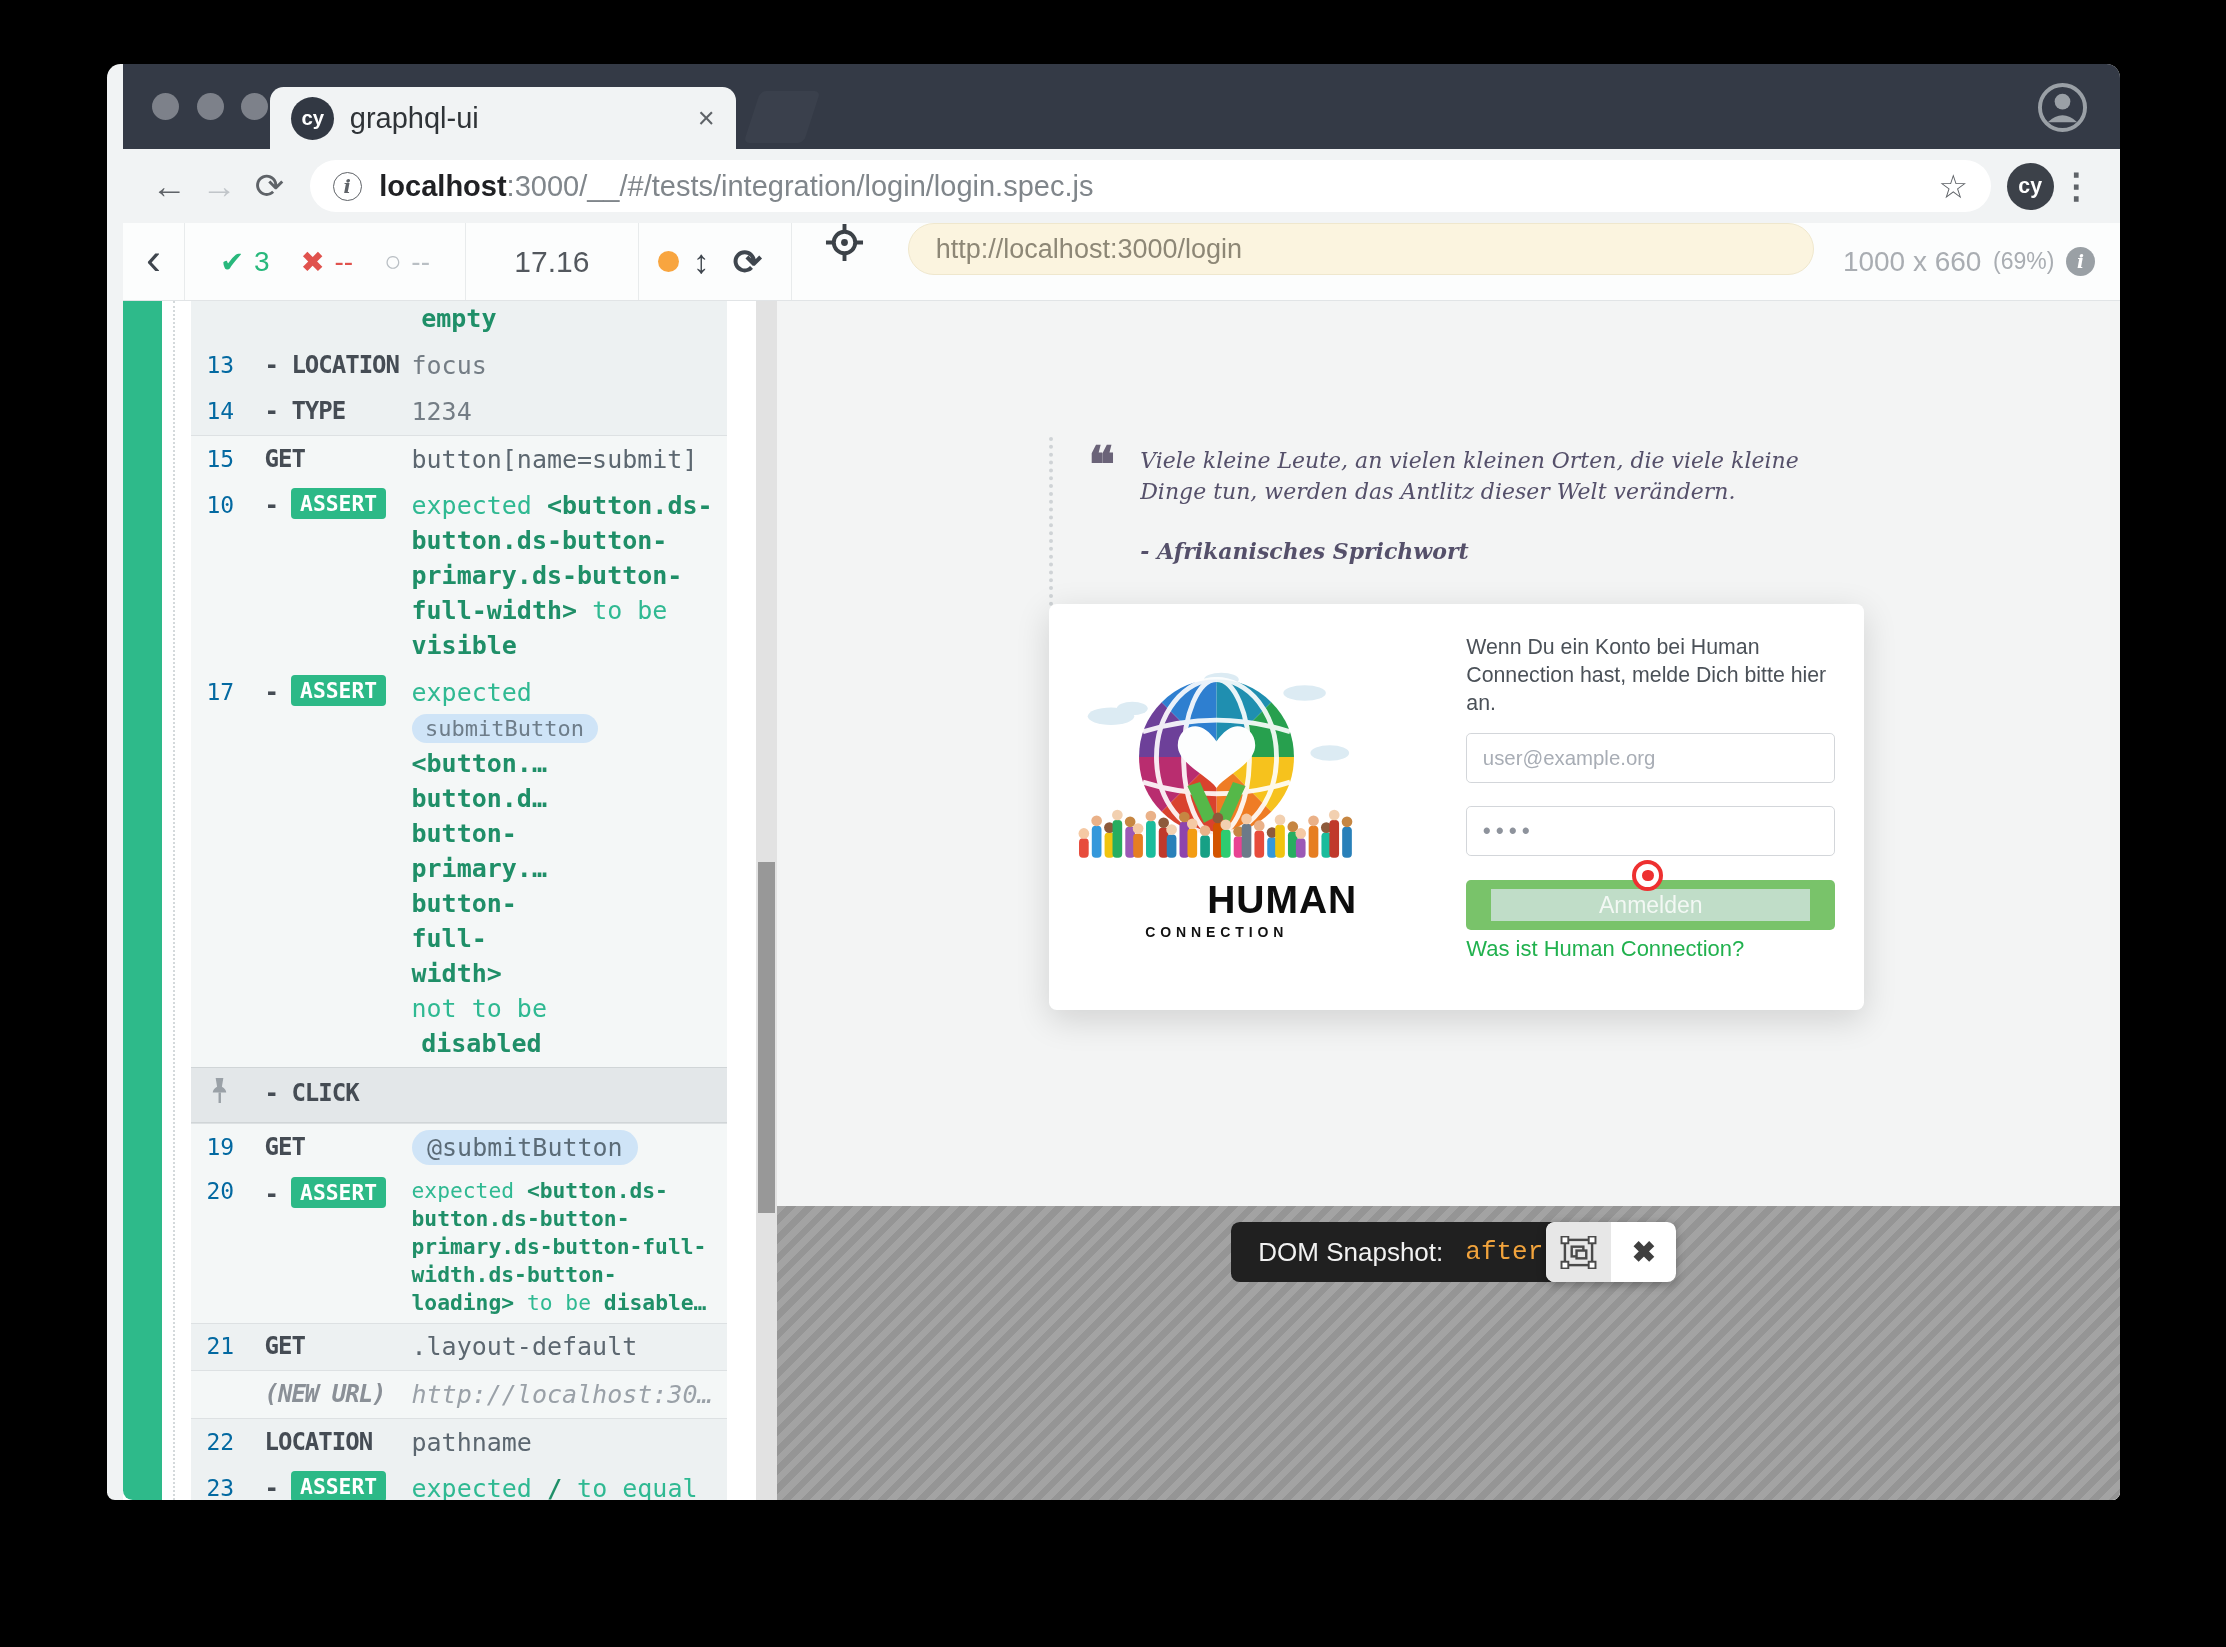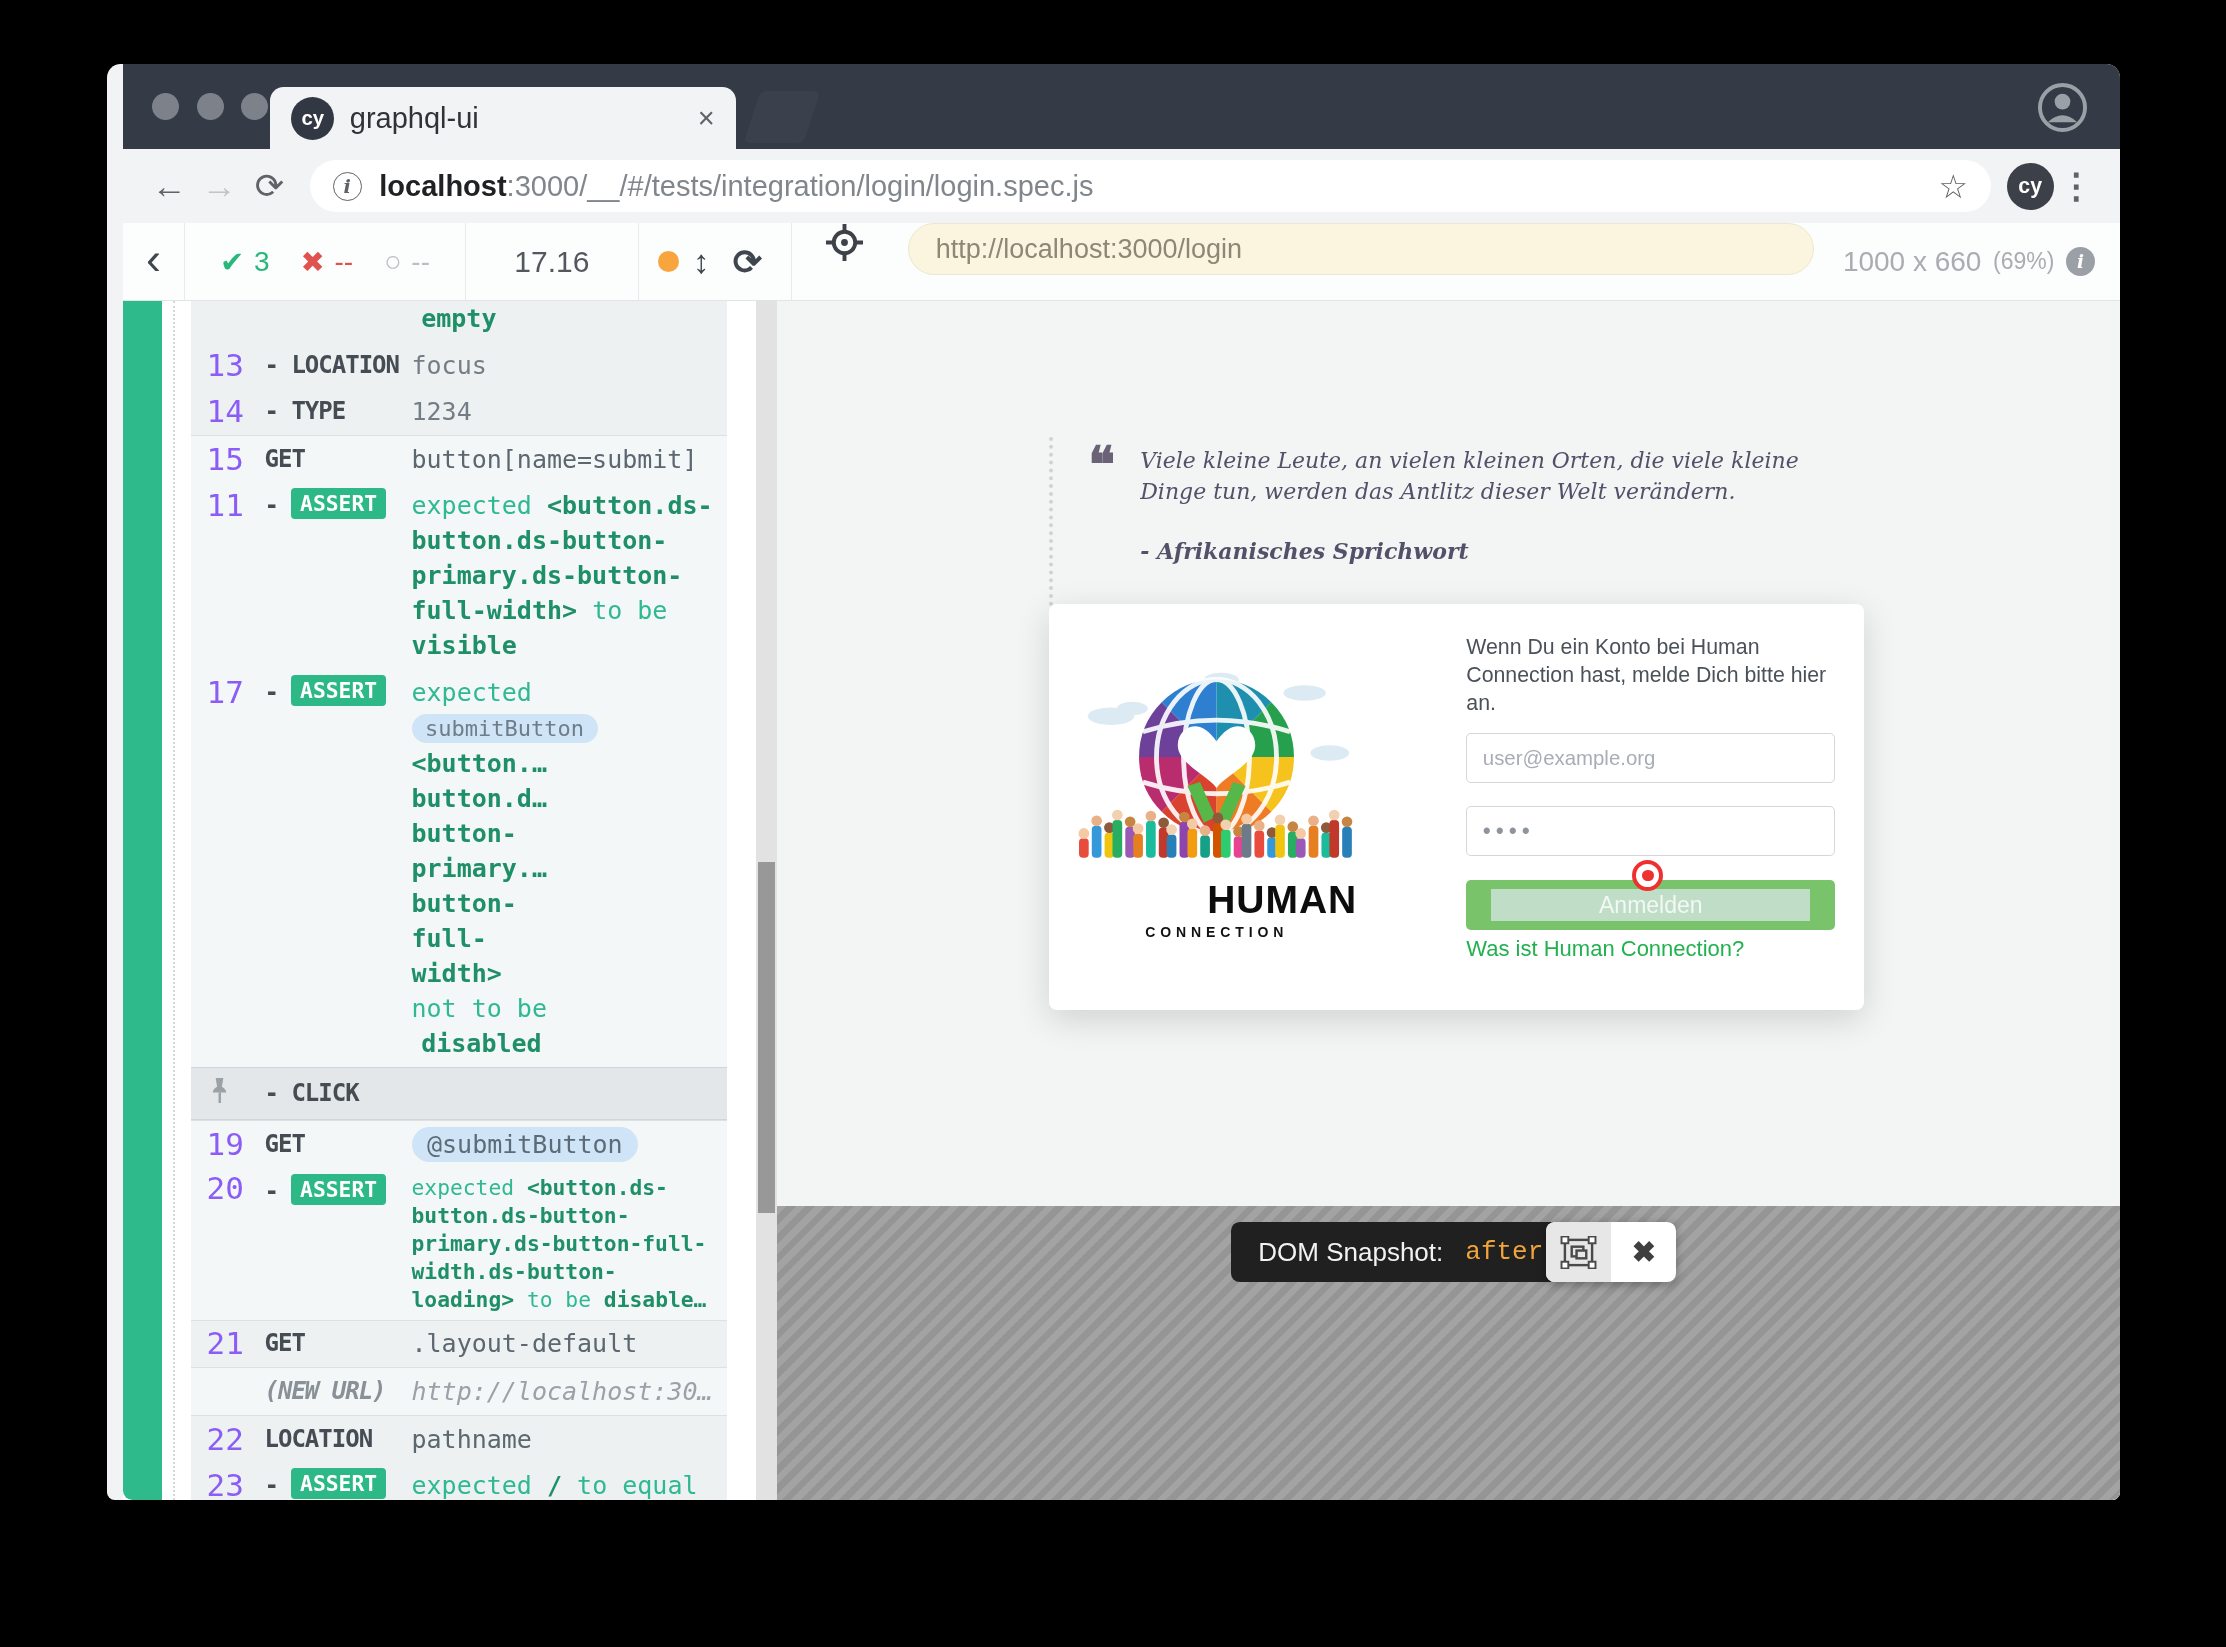--- a/index.html
+++ b/index.html
@@ -71,21 +71,21 @@
   .dotline { position:absolute; left:50px; top:0; bottom:0; border-left:2.9px dotted #d4d9db; }
   .rows { position:absolute; left:68px; top:0; width:536px; }
   .log-row { display:grid; grid-template-columns:58px 147px 1fr; padding:5.8px 9.7px 5.8px 15.5px;
              font-family:"DejaVu Sans Mono", monospace; line-height:35px; font-size:25px; }
   .log-row.cut { margin-top:-5.8px; }
   .log-row.sep { border-top:1.9px solid #dde1e3; }
   .log-row.bgA { background:#edf1f2; }
   .log-row.bgB { background:#f4f7f7; }
   .log-row.pinned { background:#e3e7e9; border-top:1.9px solid #d0d5d7; border-bottom:1.9px solid #d0d5d7; padding-top:7.8px; padding-bottom:7.8px; }
   .log-row.small { font-size:21.3px; line-height:28px; }
-  .c-num { color:#8b5cf6; font-size:31px; }
+  .c-num { color:#0369a1; font-size:23px; }
   .c-cmd { font-weight:bold; color:#454c54; font-size:24px; letter-spacing:-1px; white-space:nowrap; }
   .c-cmd .newurl { font-style:italic; color:#8a9097; }
   .badge-dash { font-weight:bold; color:#454c54; }
   .badge { display:inline-block; background:var(--assert); color:#fff; font-size:21.3px; font-weight:bold;
            padding:1px 8.7px; border-radius:3.9px; letter-spacing:0; line-height:29px; vertical-align:1.9px; }
   .c-msg { color:#747d85; overflow-wrap:break-word; word-break:break-word; }
   .m-dark { color:#5c6770; }
   .m-plain { color:#747d85; }
   .m-green { color:#2fb992; }
   .m-greenbold { color:#1f8f68; font-weight:bold; }
@@ -246,21 +246,21 @@
               <div class="c-num">14</div>
               <div class="c-cmd"><span>- TYPE</span></div>
               <div class="c-msg"><span class="m-plain">1234</span></div>
             </div>
             <div class="log-row bgB sep">
               <div class="c-num">15</div>
               <div class="c-cmd"><span>GET</span></div>
               <div class="c-msg"><span class="m-dark">button[name=submit]</span></div>
             </div>
             <div class="log-row bgB">
-              <div class="c-num">11</div>
+              <div class="c-num">10</div>
               <div class="c-cmd"><span class="badge-dash">- </span><span class="badge">ASSERT</span></div>
               <div class="c-msg"><span class="m-green">expected </span><span class="m-greenbold">&lt;button.ds-button.ds-button-primary.ds-button-full-width&gt;</span><span class="m-green"> to be </span><span class="m-greenbold">visible</span></div>
             </div>
             <div class="log-row bgB">
               <div class="c-num">17</div>
               <div class="c-cmd"><span class="badge-dash">- </span><span class="badge">ASSERT</span></div>
               <div class="c-msg"><span class="m-green">expected </span><span class="m-pill">submitButton</span><span class="m-greenbold blk">&lt;button.…</span><span class="m-greenbold blk">button.d…</span><span class="m-greenbold blk">button-</span><span class="m-greenbold blk">primary.…</span><span class="m-greenbold blk">button-</span><span class="m-greenbold blk">full-</span><span class="m-greenbold blk">width&gt;</span><span class="m-green blk">not to be</span><span class="m-greenbold blk ind">disabled</span></div>
             </div>
             <div class="log-row bgP pinned">
               <div class="c-num"><svg class="pin-ic" viewBox="0 0 26 30">

